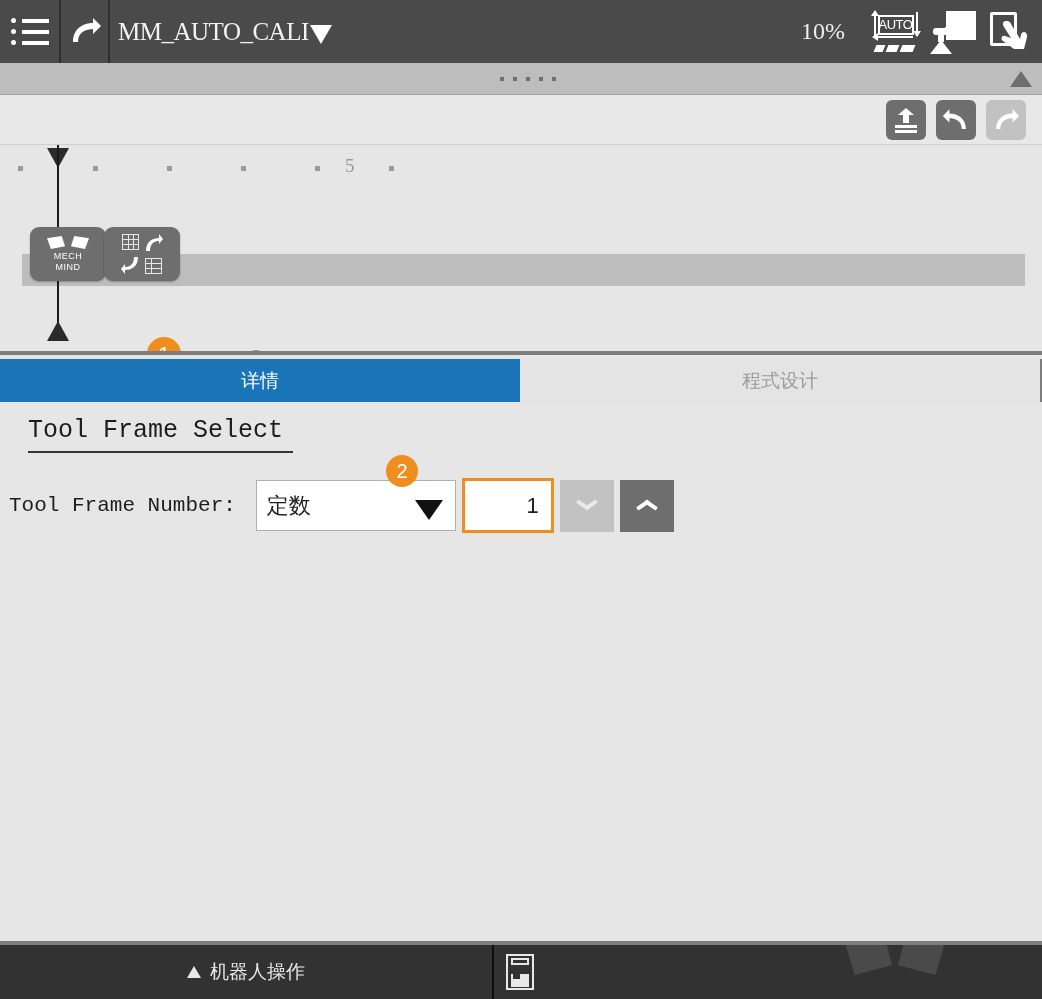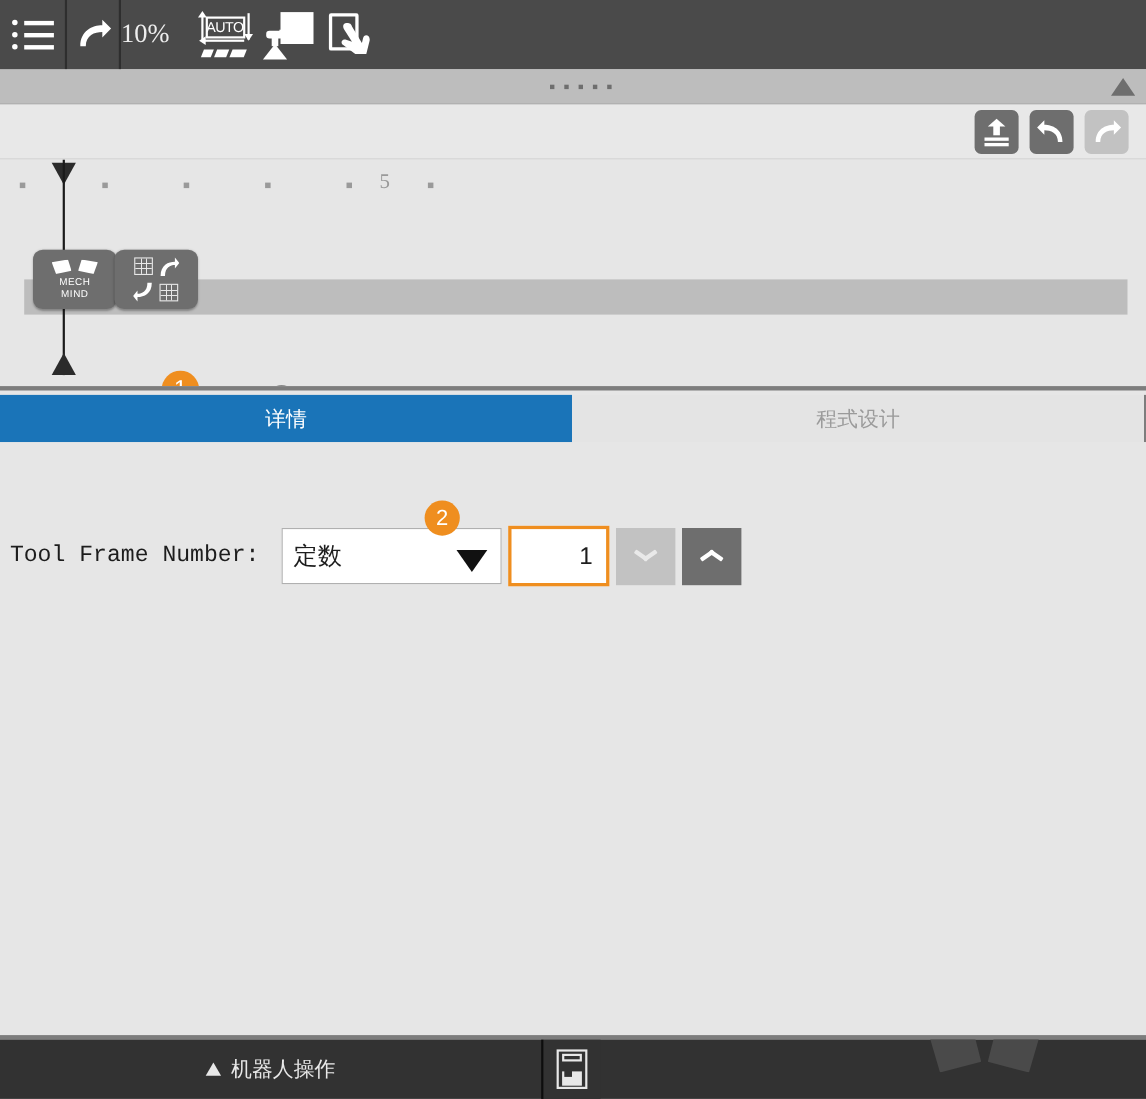--- a/index.html
+++ b/index.html
@@ -346,20 +346,24 @@
             <span class="ham-dot"></span>
             <span class="ham-bar"></span>
           </span>
       </span>
     </div>
     <div class="hdr-btn second">
       <svg width="34" height="34" viewBox="0 0 34 34">
         <path d="M5 27 C5 13, 16 8, 25 8 L25 3 L33 11 L25 19 L25 14 C18 14, 10 17, 10 27 Z" fill="#ffffff"></path>
       </svg>
     </div>
+    <div class="title-wrap">
+      <span class="prog-title">MM_AUTO_CALI</span>
+      <span class="title-caret"></span>
+    </div>
     <div class="hdr-right">
       <span class="speed-pct">10%</span>
 
       <div class="hdr-icon">
         <span class="auto-ico">
           <span class="auto-arr auto-arr-l"></span>
           <span class="auto-tri auto-tri-up"></span>
           <span class="auto-arr auto-arr-r"></span>
           <span class="auto-tri auto-tri-dn"></span>
           <span class="auto-box">AUTO</span>
@@ -482,20 +486,21 @@
   <div class="tabs">
     <div class="tab active">
       <span>详情</span>
     </div>
     <div class="tab inactive">
       <span>程式设计</span>
     </div>
   </div>
 
   <div class="detail">
+    <div class="sec-title">Tool Frame Select</div>
 
     <div class="field-row">
       <span class="field-label">Tool Frame Number:</span>
 
       <div class="sel-box">
         <span class="sel-val">定数</span>
         <span class="sel-caret"></span>
       </div>
 
       <div class="num-box">

